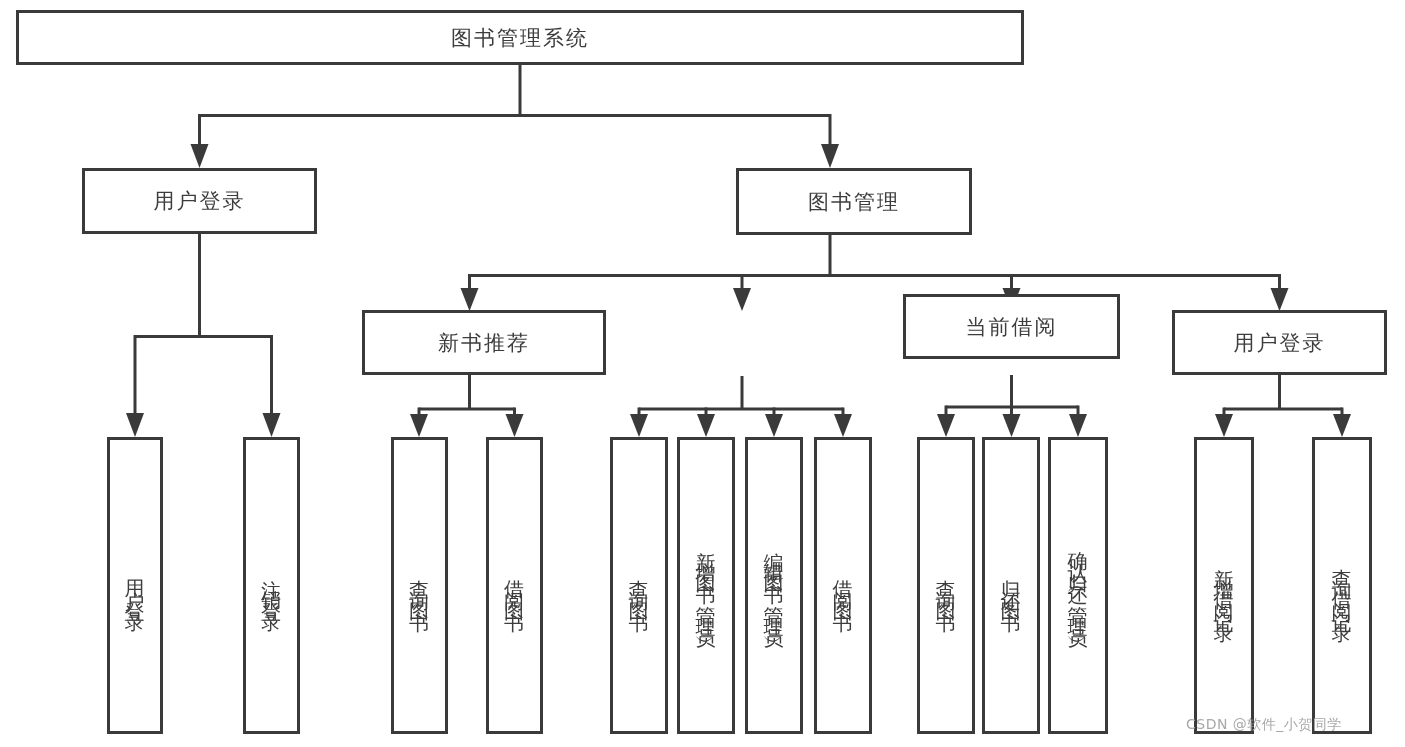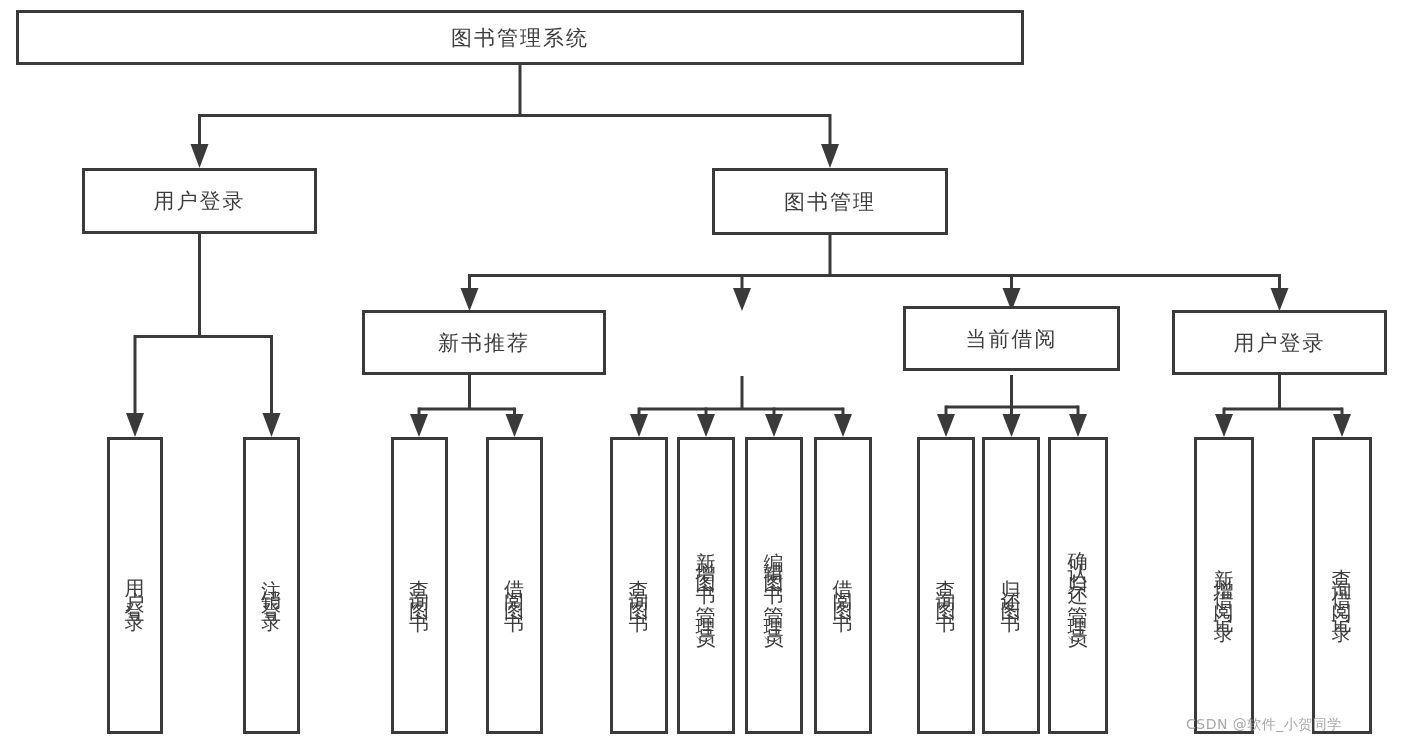--- a/index.html
+++ b/index.html
@@ -118,24 +118,24 @@
       <line class="c-line" x1="1224" y1="407.5" x2="1224" y2="416"></line>
       <polygon class="c-head" points="1215,414 1233,414 1224,437"></polygon>
       <line class="c-line" x1="1342" y1="407.5" x2="1342" y2="416"></line>
       <polygon class="c-head" points="1333,414 1351,414 1342,437"></polygon>
     </g>
   </svg>
 
   <div class="box" style="left:16px;top:10px;width:1008px;height:55px">图书管理系统</div>
 
   <div class="box" style="left:82px;top:168px;width:235px;height:66px">用户登录</div>
-  <div class="box" style="left:712px;top:168px;width:236px;height:67px">图书管理</div>
+  <div class="box" style="left:736px;top:168px;width:236px;height:67px">图书管理</div>
 
   <div class="box" style="left:362px;top:310px;width:244px;height:65px">新书推荐</div>
-  <div class="box" style="left:903px;top:306px;width:217px;height:65px">当前借阅</div>
+  <div class="box" style="left:903px;top:294px;width:217px;height:65px">当前借阅</div>
   <div class="box" style="left:1172px;top:310px;width:215px;height:65px">用户登录</div>
 
   <div class="box leaf" style="left:107px;top:437px;width:56px;height:297px">用户登录</div>
   <div class="box leaf" style="left:243px;top:437px;width:57px;height:297px">注销登录</div>
 
   <div class="box leaf" style="left:391px;top:437px;width:57px;height:297px">查询图书</div>
   <div class="box leaf" style="left:486px;top:437px;width:57px;height:297px">借阅图书</div>
 
   <div class="box leaf" style="left:610px;top:437px;width:58px;height:297px">查询图书</div>
   <div class="box leaf" style="left:677px;top:437px;width:58px;height:297px">新增图书（管理员）</div>

